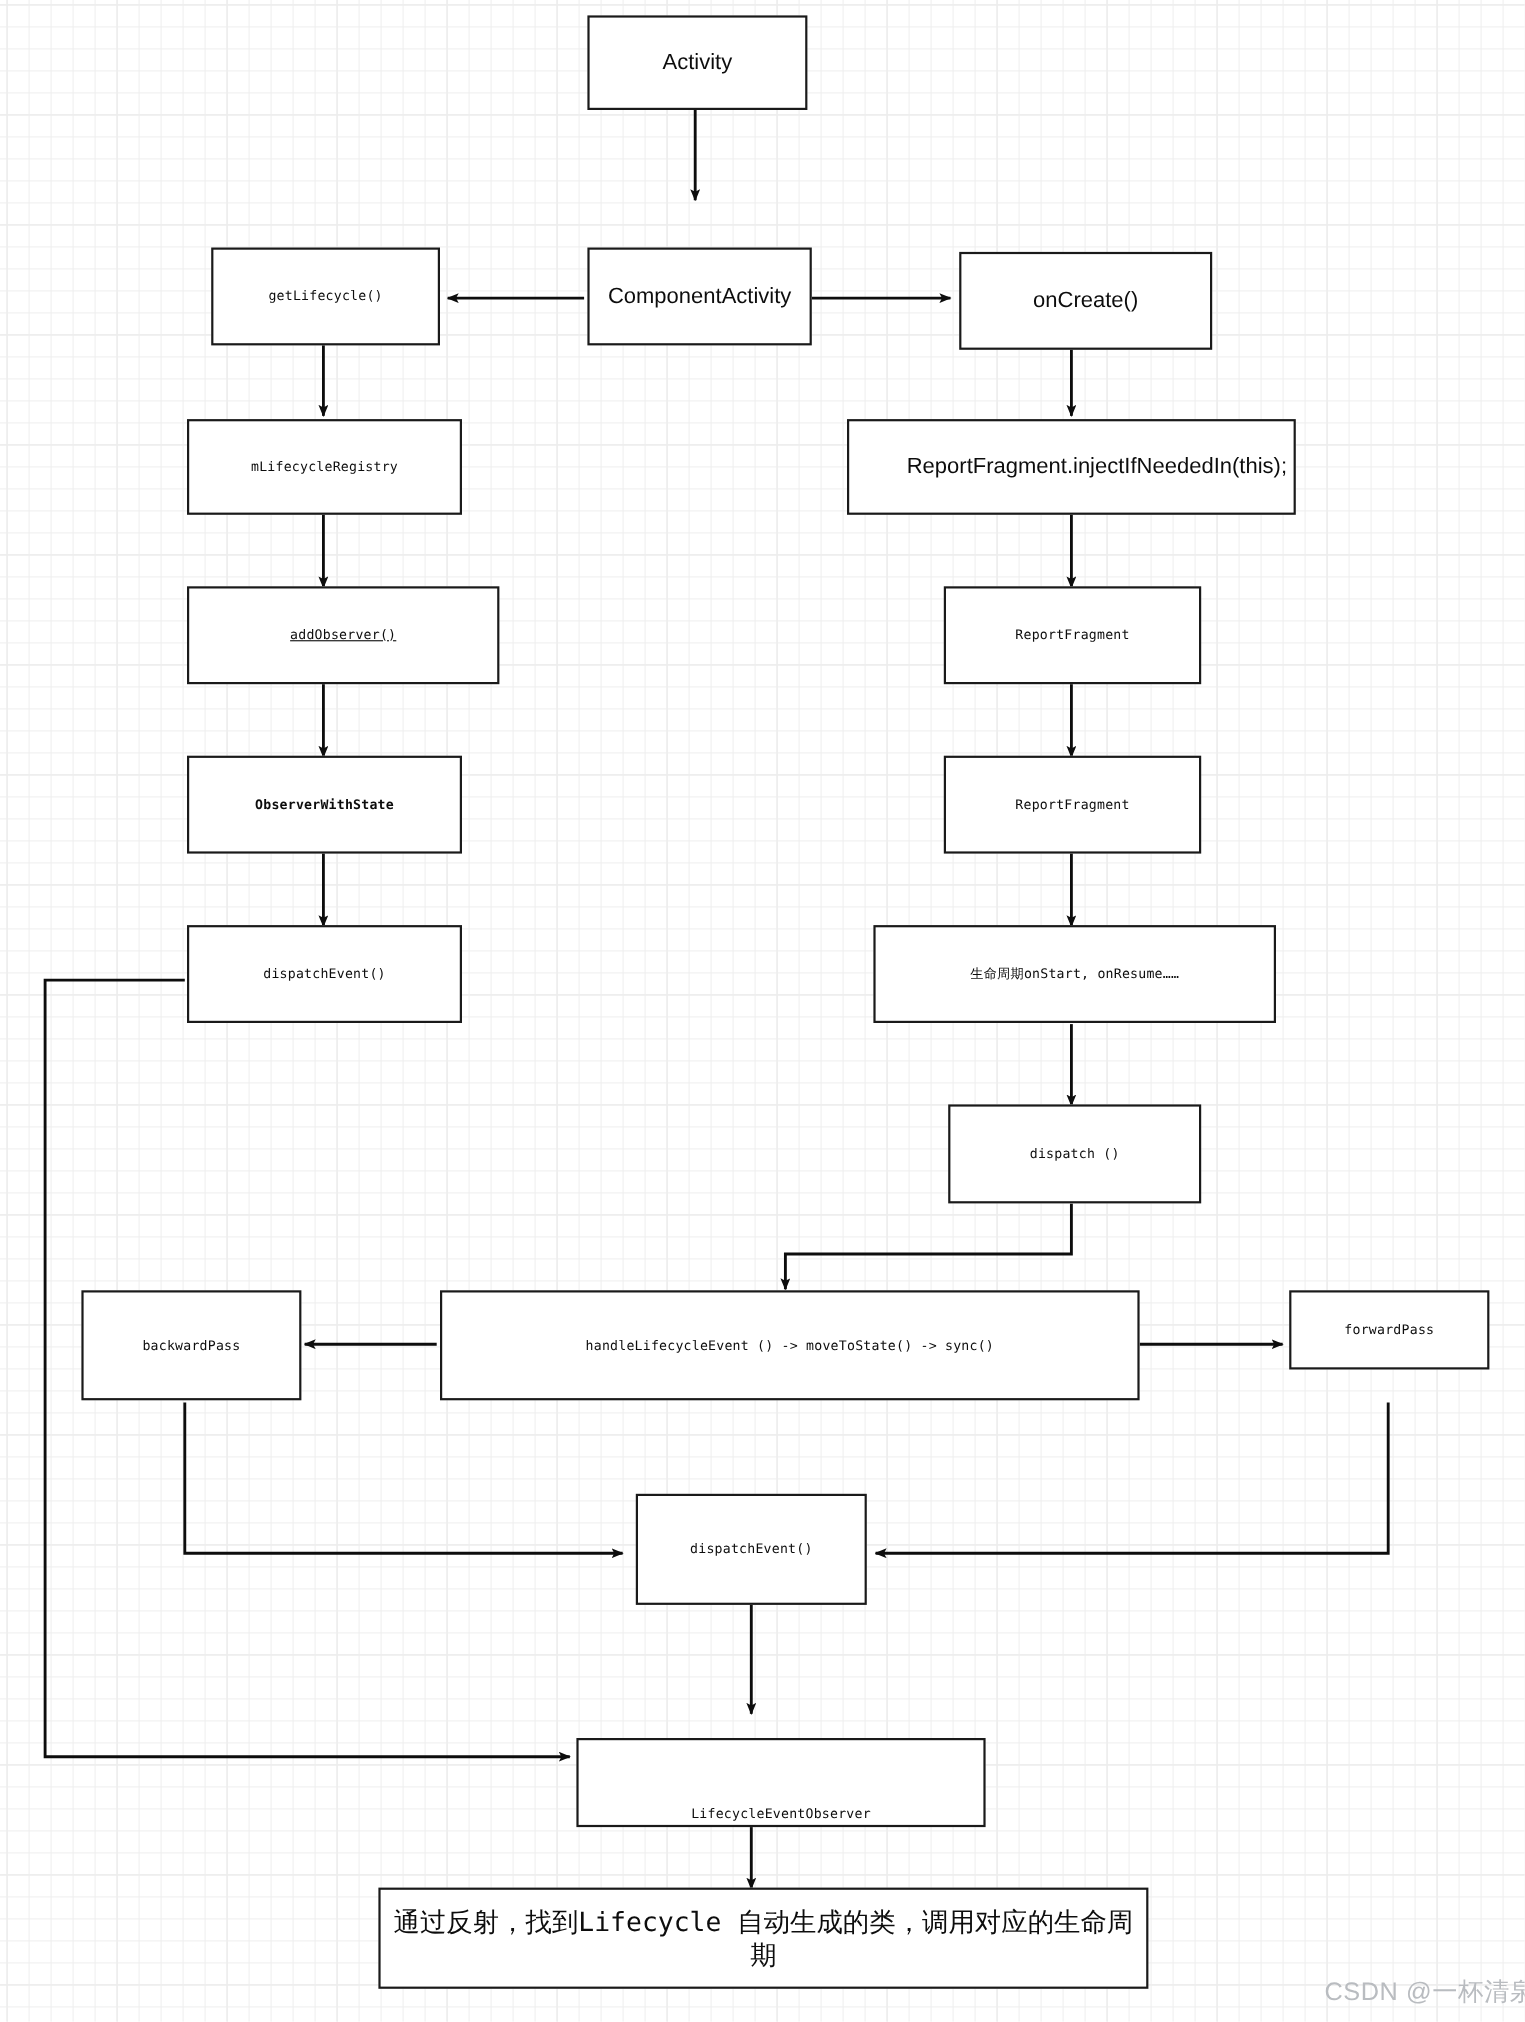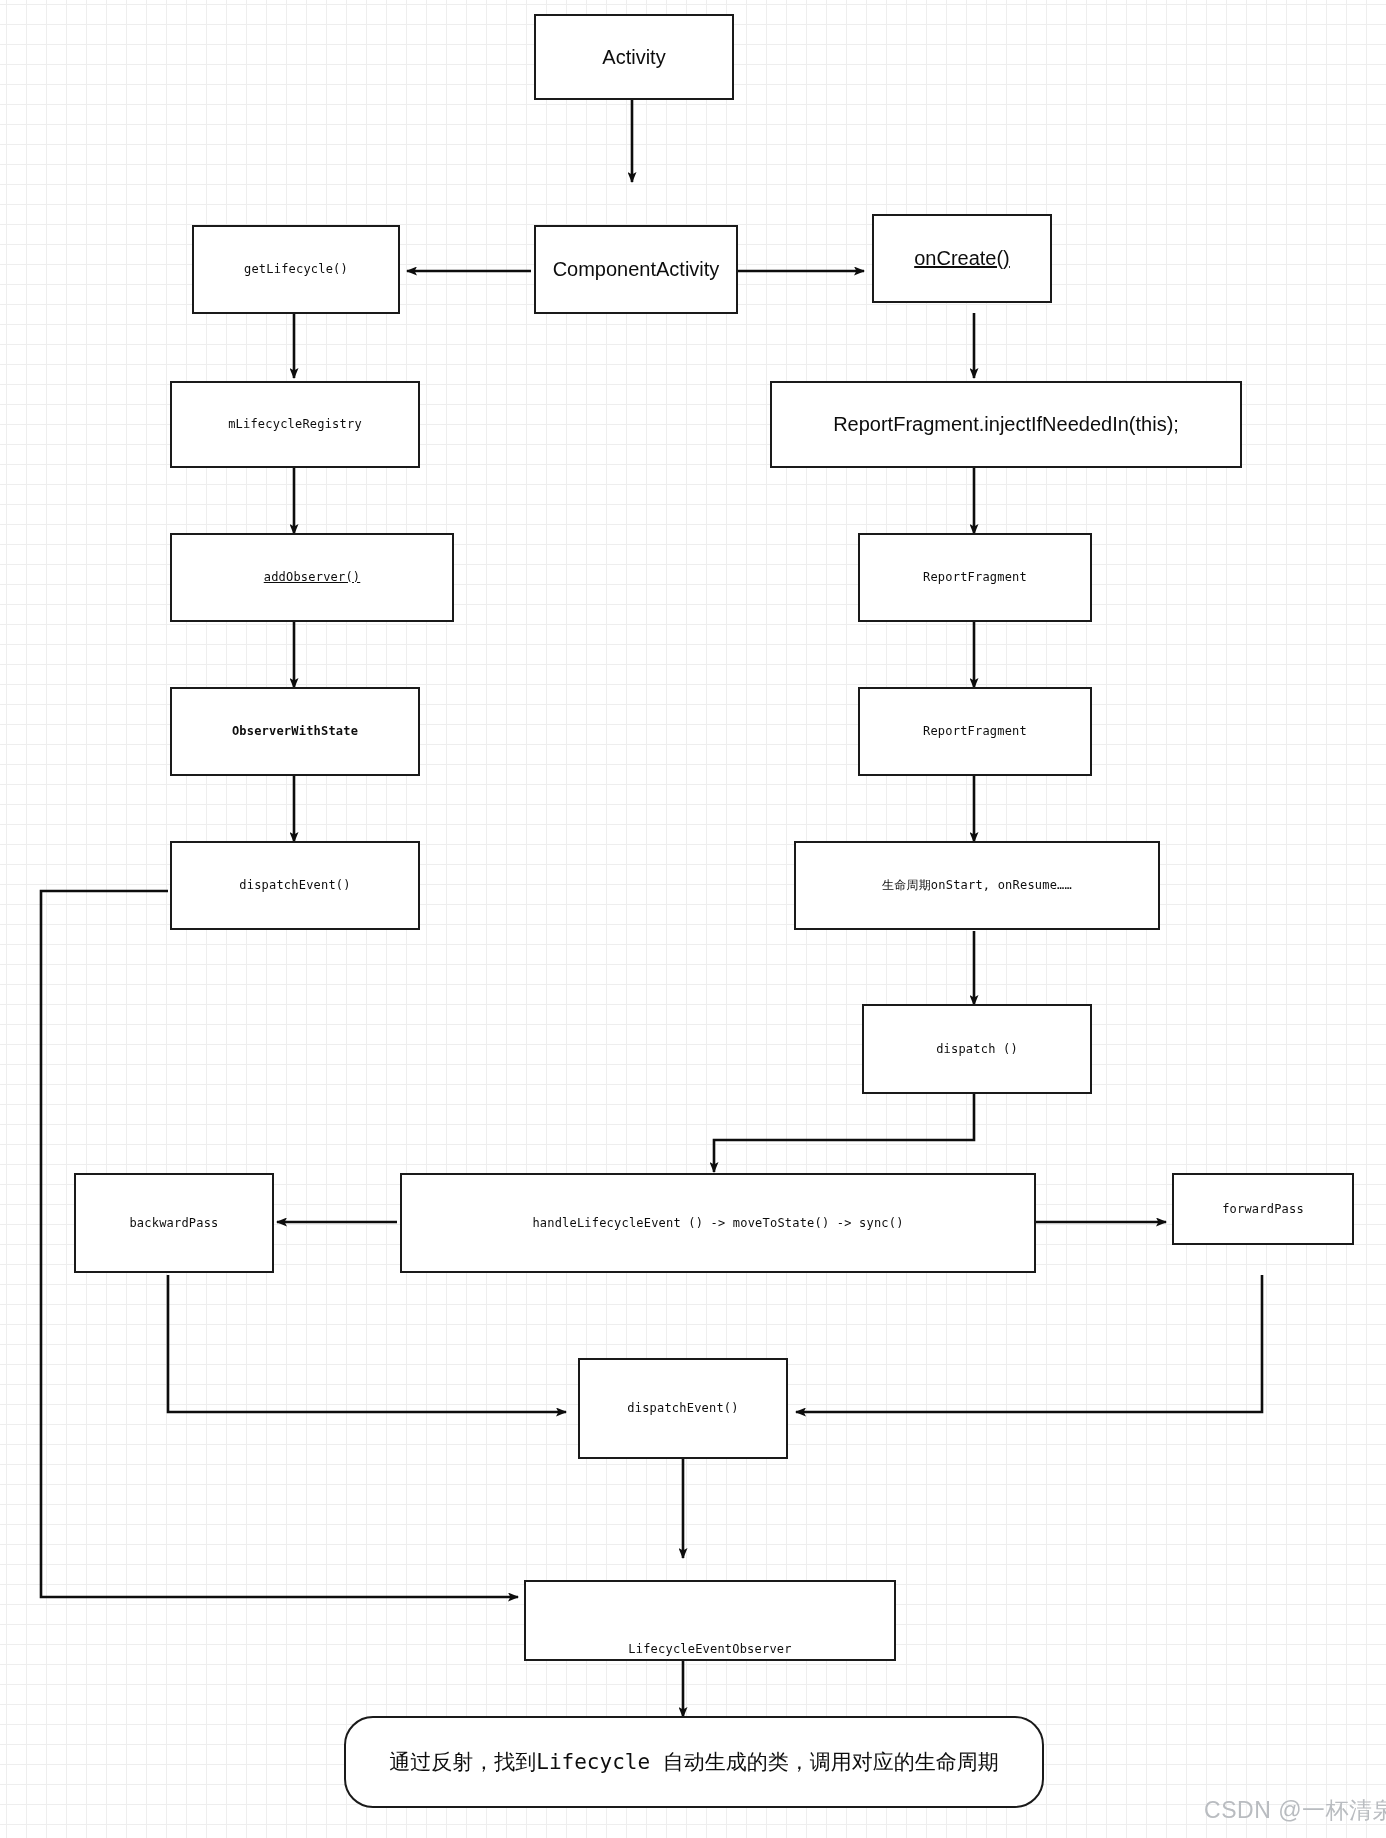--- a/index.html
+++ b/index.html
@@ -47,22 +47,21 @@
     font-family: "DejaVu Sans Mono", "Liberation Mono", monospace;
     font-size: 12px;
     letter-spacing: 0.2px;
   }
   .sans {
     font-family: "Liberation Sans", sans-serif;
     font-size: 20px;
   }
   .mono-sm {
     font-family: "DejaVu Sans Mono", "Liberation Mono", monospace;
-    font-size: 21px;
-    border-radius: 29px;
+    font-size: 24px;
   }
   .watermark {
     position: absolute;
     right: 14px;
     bottom: 12px;
     color: #b9bcc0;
     font-size: 23px;
     font-family: "Liberation Sans", sans-serif;
     letter-spacing: 0.5px;
   }
@@ -165,29 +164,29 @@
   </div>
 
   <div class="node sans" style="left:534px; top:225px; width:204px; height:89px;">
     <span>ComponentActivity</span>
   </div>
 
   <div class="node mono" style="left:192px; top:225px; width:208px; height:89px;">
     <span>getLifecycle()</span>
   </div>
 
-  <div class="node sans" style="left:872px; top:214px; width:180px; height:89px;text-decoration:underline;">
+  <div class="node sans" style="left:872px; top:229px; width:230px; height:89px;">
     <span>onCreate()</span>
   </div>
 
   <div class="node mono" style="left:170px; top:381px; width:250px; height:87px;">
     <span>mLifecycleRegistry</span>
   </div>
 
-  <div class="node sans" style="left:770px; top:381px; width:472px; height:87px;">
+  <div class="node sans" style="left:770px; top:381px; width:408px; height:87px;justify-content:flex-end;">
     <span>ReportFragment.injectIfNeededIn(this);</span>
   </div>
 
   <div class="node mono" style="left:170px; top:533px; width:284px; height:89px;text-decoration:underline;">
     <span>addObserver()</span>
   </div>
 
   <div class="node mono" style="left:858px; top:533px; width:234px; height:89px;">
     <span>ReportFragment</span>
   </div>

